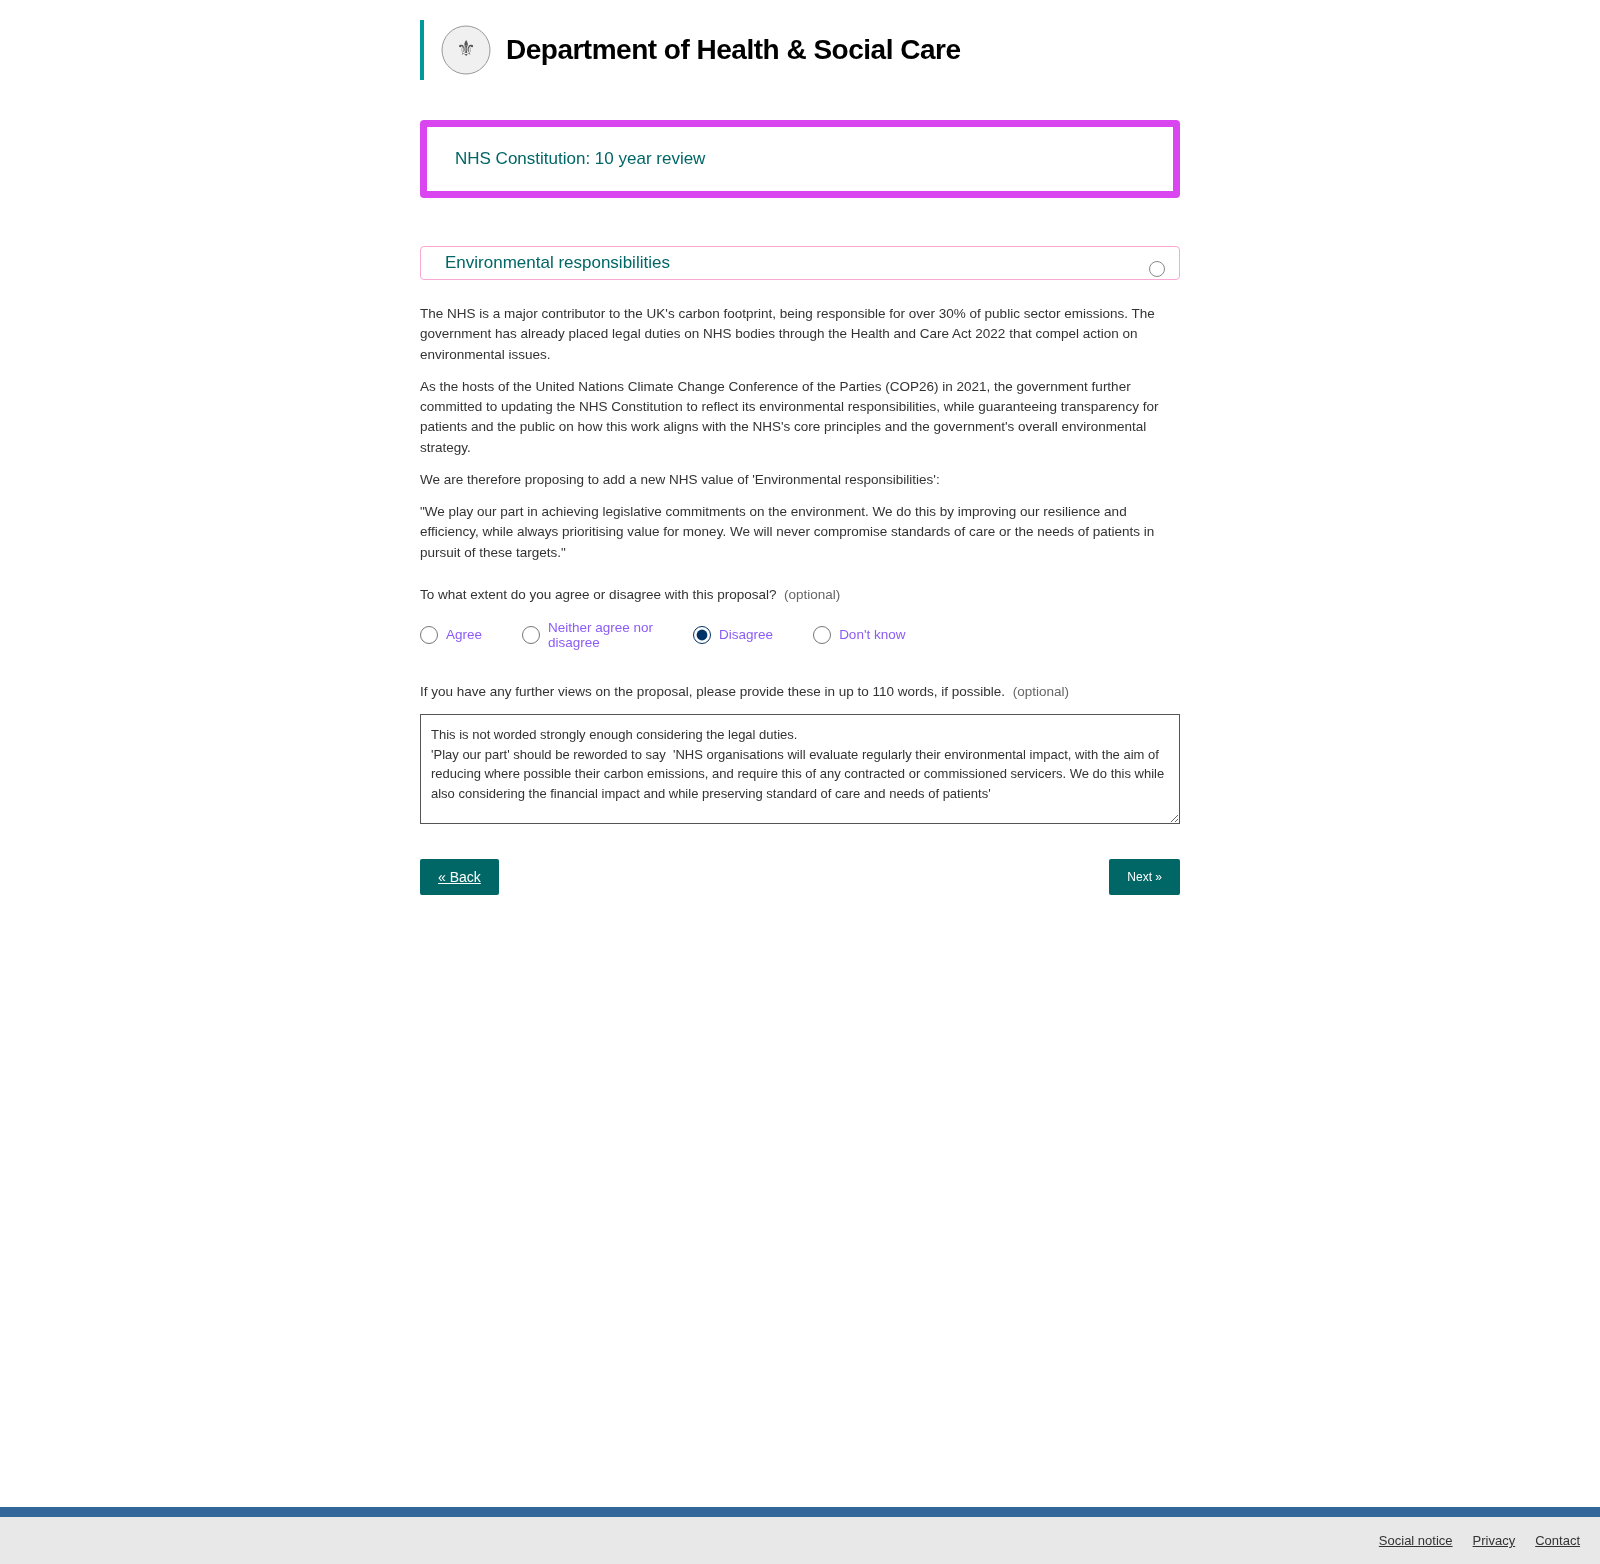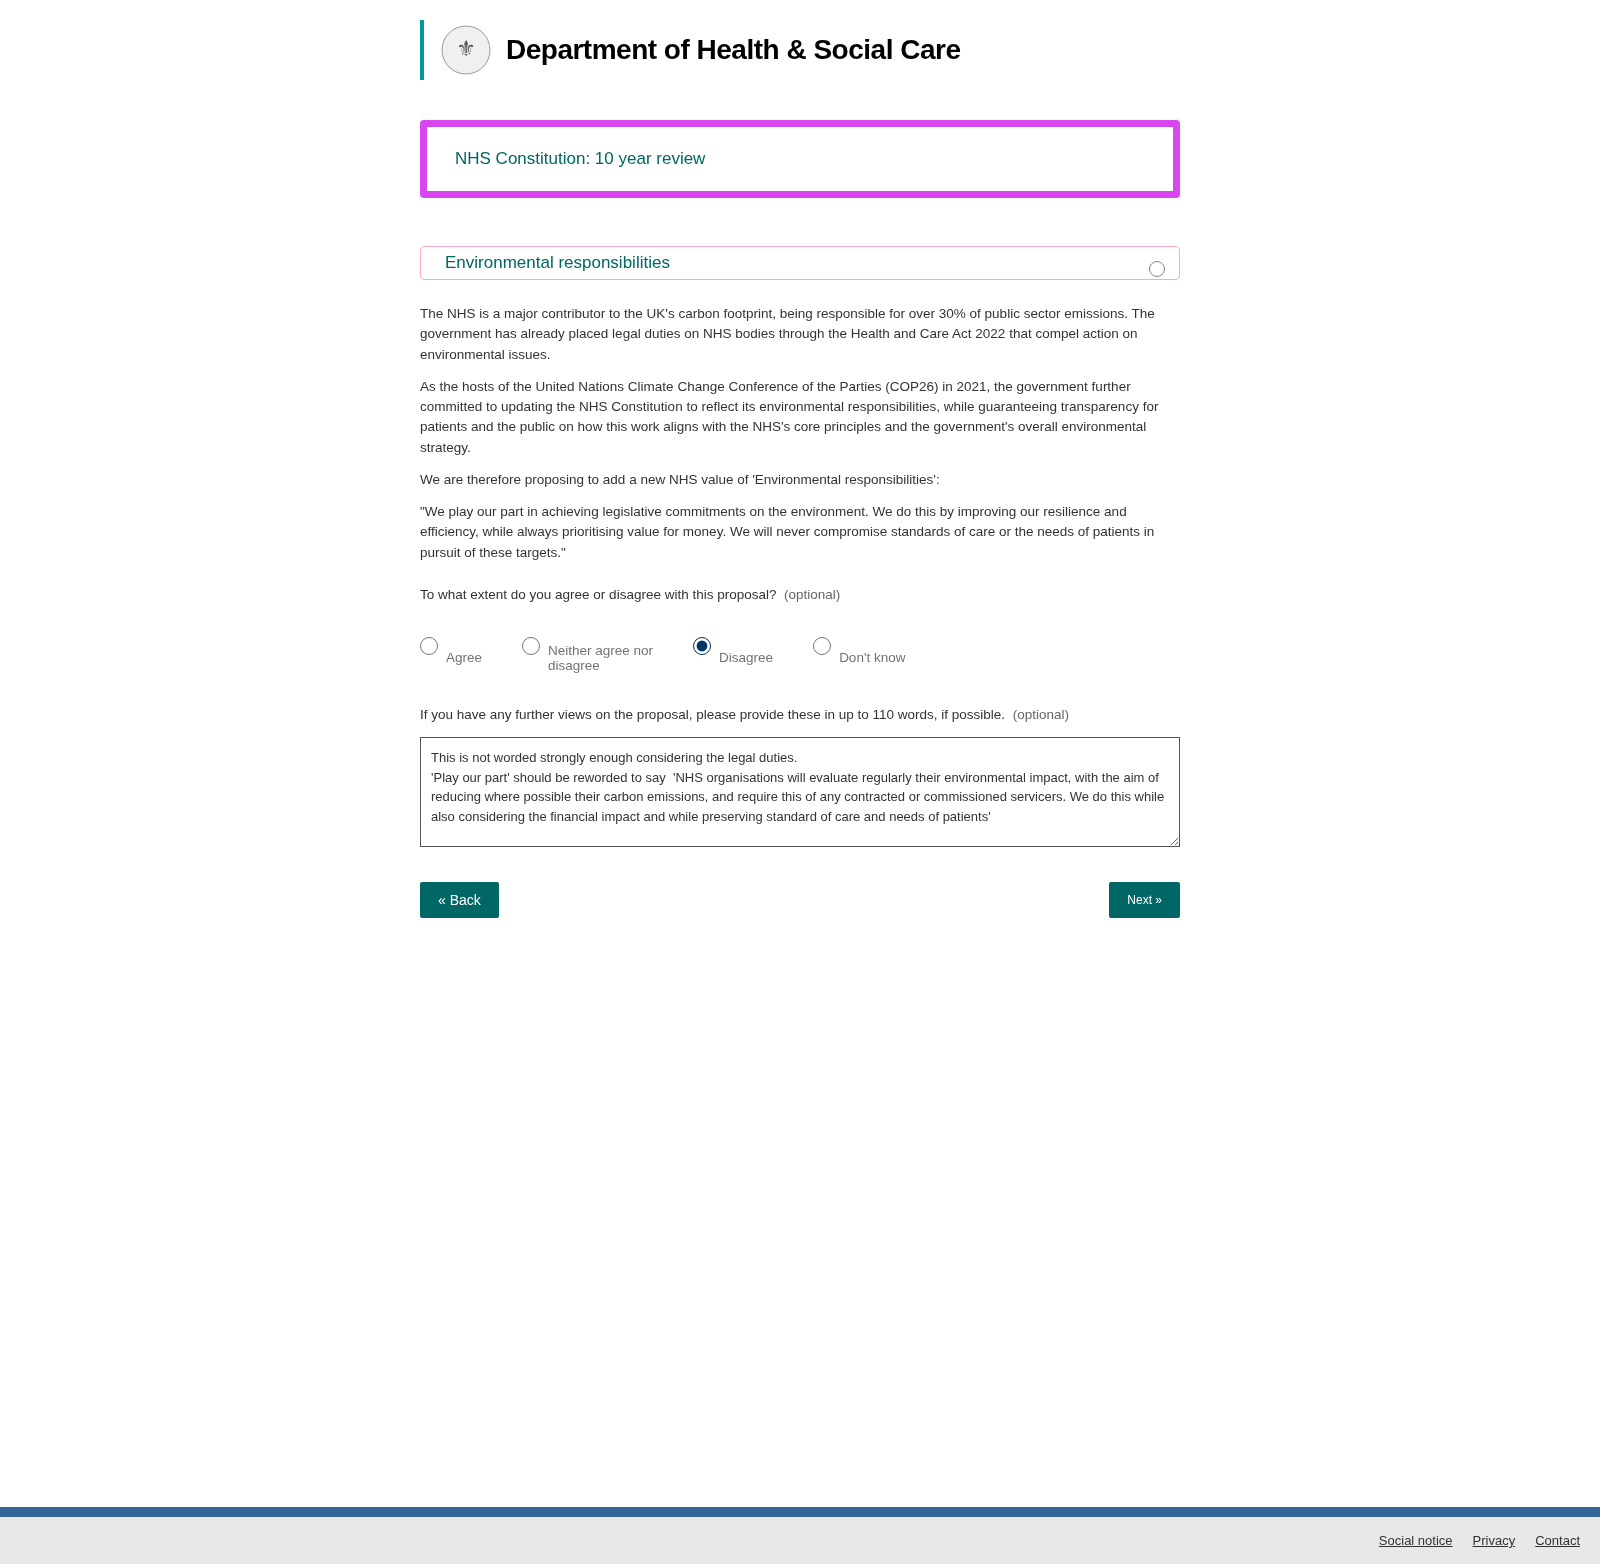--- a/index.html
+++ b/index.html
@@ -139,23 +139,22 @@
 
     .radio-option input[type="radio"] {
       width: 18px;
       height: 18px;
       cursor: pointer;
       accent-color: #003366;
     }
 
     .radio-label {
       font-size: 13.5px;
-      color: #737373;
-      cursor: pointer;
-      margin-top: 23px;
+      color: #8b5cf6;
+      cursor: pointer;
     }
 
     
     .textarea-question {
       font-size: 13.5px;
       margin-bottom: 12px;
       color: #333;
       line-height: 1.5;
     }
 
@@ -179,20 +178,21 @@
     }
 
     .btn-back {
       background-color: #006666;
       color: white;
       border: none;
       padding: 10px 18px;
       font-size: 14px;
       cursor: pointer;
       border-radius: 2px;
+      text-decoration: underline;
     }
 
     .btn-next {
       background-color: #006666;
       color: white;
       border: none;
       padding: 10px 18px;
       font-size: 12px;
       cursor: pointer;
       border-radius: 2px;

